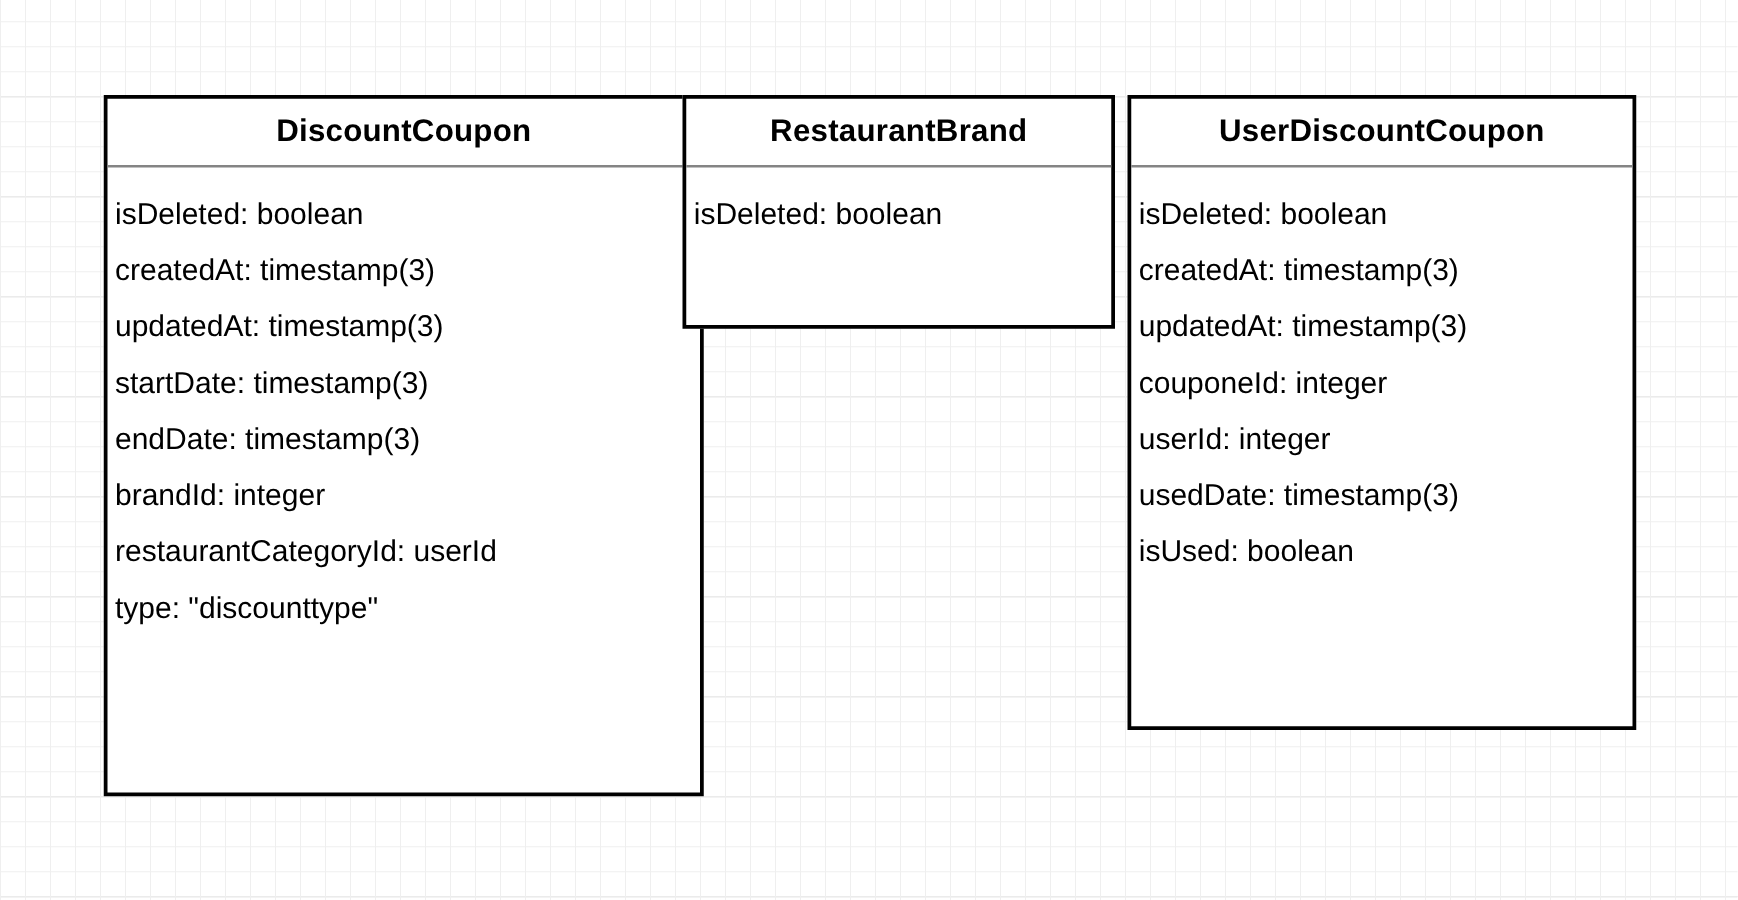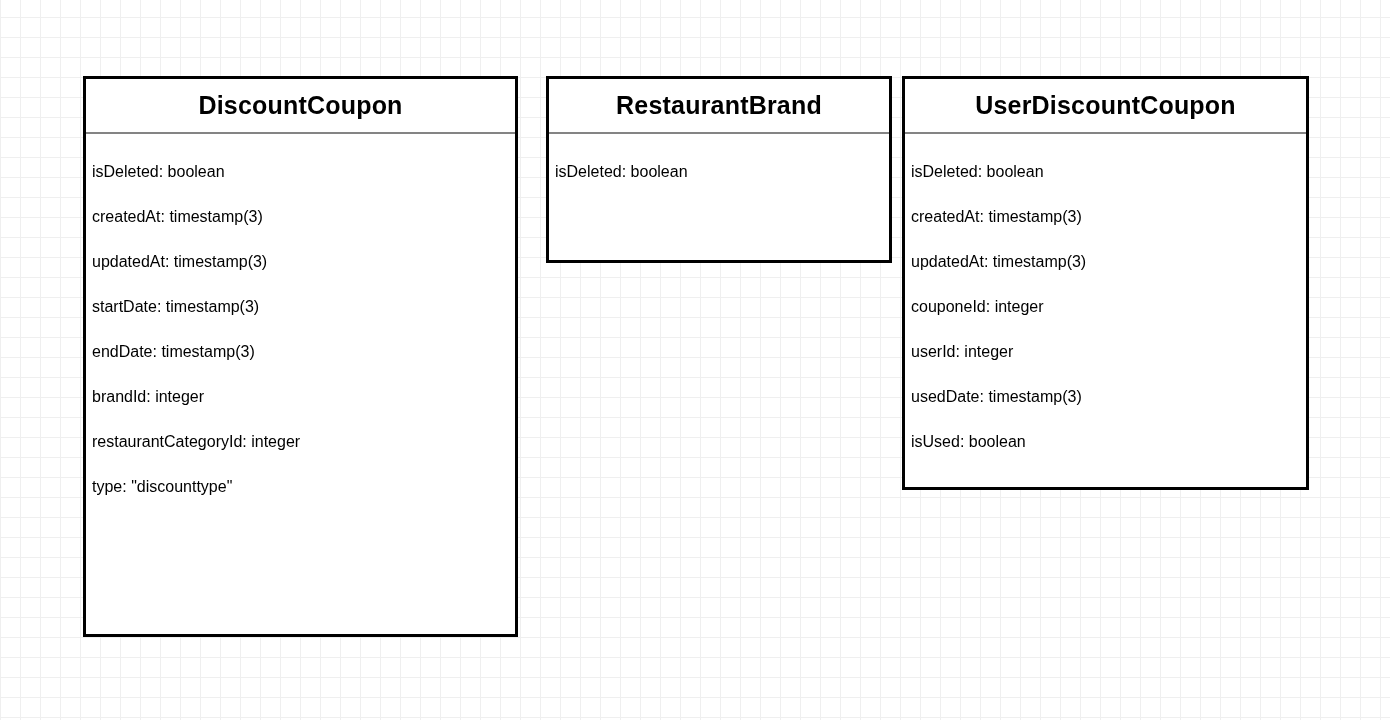--- a/index.html
+++ b/index.html
@@ -40,45 +40,45 @@
     align-items: center;
     justify-content: center;
     font-size: 25px;
     font-weight: 700;
     letter-spacing: 0.2px;
   }
   .entity-body {
     padding: 15px 8px 0 6px;
   }
   .field {
-    font-size: 16px;
+    font-size: 24px;
     line-height: 45px;
     white-space: nowrap;
     overflow: hidden;
   }
-  #entity-discount-coupon      { left: 83px;  top: 76px; width: 435px; height: 561px; }
+  #entity-discount-coupon      { left: 83px;  top: 76px; width: 480px; height: 561px; }
   #entity-restaurant-brand     { left: 546px; top: 76px; width: 346px; height: 187px; }
-  #entity-user-discount-coupon { left: 902px; top: 76px; width: 407px; height: 414px; }
+  #entity-user-discount-coupon { left: 902px; top: 76px; width: 407px; height: 508px; }
 </style>
 </head>
 <body>
 
 <div class="canvas">
 
   <section class="entity" id="entity-discount-coupon">
     <header class="entity-header">DiscountCoupon</header>
     <div class="entity-body">
 
     <div class="field">isDeleted: boolean</div>
         <div class="field">createdAt: timestamp(3)</div>
         <div class="field">updatedAt: timestamp(3)</div>
         <div class="field">startDate: timestamp(3)</div>
         <div class="field">endDate: timestamp(3)</div>
         <div class="field">brandId: integer</div>
-        <div class="field">restaurantCategoryId: integer</div>
+        <div class="field">restaurantCategoryId: userId</div>
         <div class="field">type: "discounttype"</div>
       </div>
   </section>
 
   <section class="entity" id="entity-restaurant-brand">
     <header class="entity-header">RestaurantBrand</header>
     <div class="entity-body">
 
     <div class="field">isDeleted: boolean</div>
       </div>

